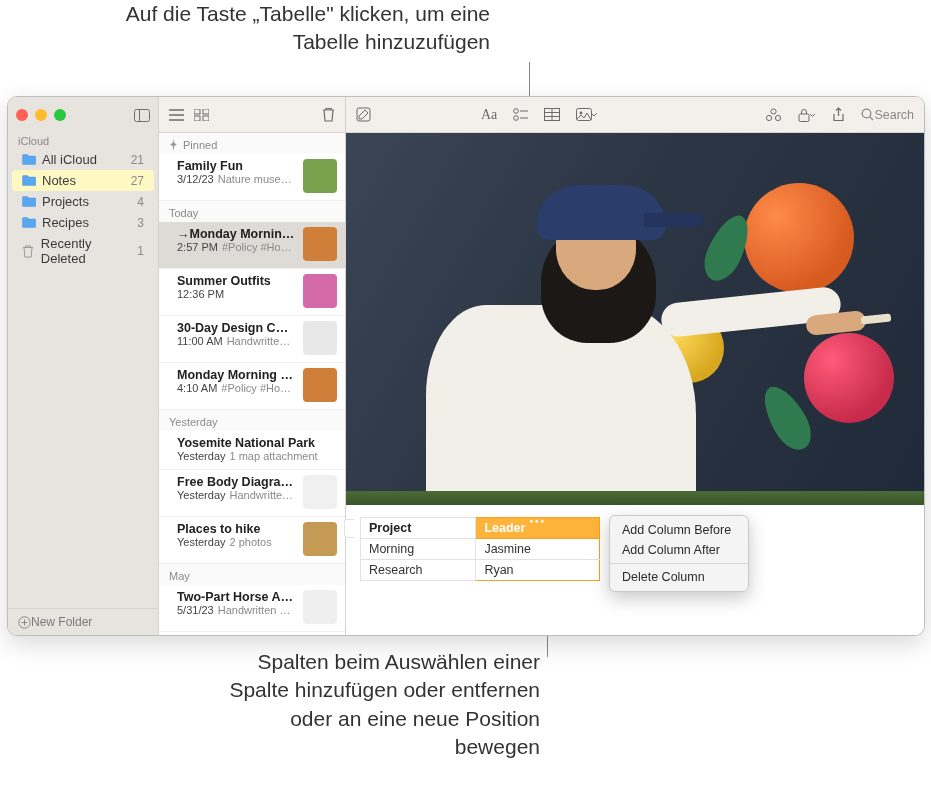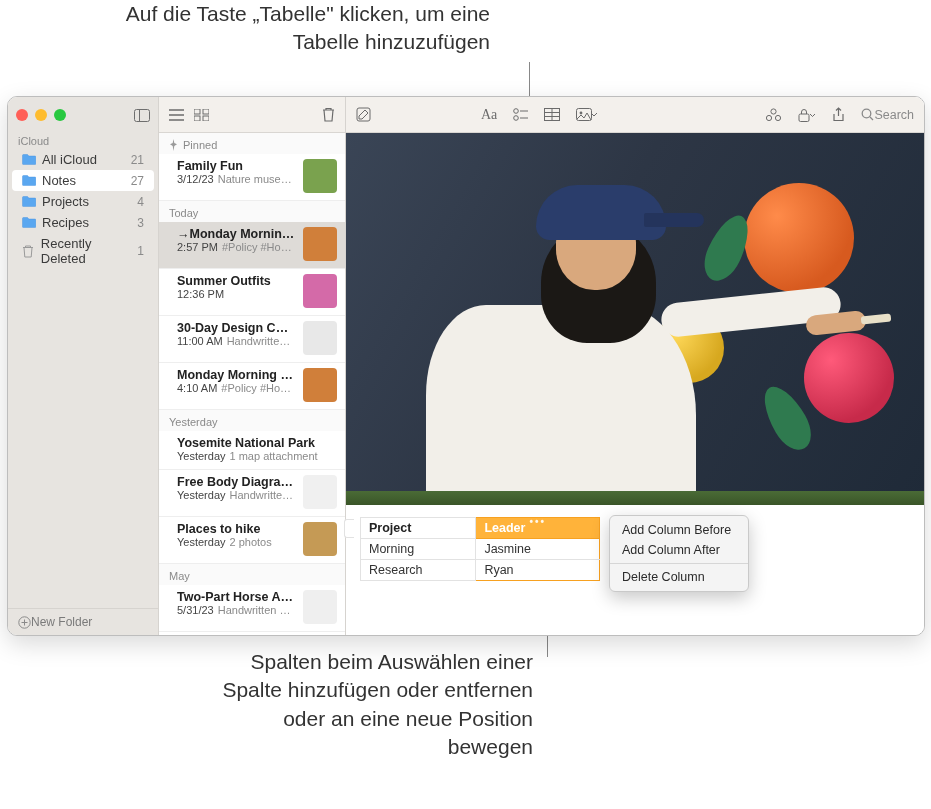--- a/index.html
+++ b/index.html
@@ -1,34 +1,34 @@
 <!DOCTYPE html>
 <html><head>
 <meta charset="utf-8">
 <style>
   * { box-sizing: border-box; margin: 0; padding: 0; }
   body { font-family: -apple-system, "Helvetica Neue", Arial, sans-serif; background: #fff; width: 931px; height: 809px; position: relative; font-size: 13px; color: #333; }
 
   .callout { position: absolute; text-align: right; font-size: 21px; color: #333; line-height: 1.35; }
   .callout-top { top: 0; left: 60px; width: 430px; }
-  .callout-bottom { top: 648px; left: 218px; width: 315px; }
+  .callout-bottom { top: 648px; left: 225px; width: 315px; }
   .leader-line { position: absolute; background: #888; }
 
   .window { position: absolute; top: 96px; left: 7px; width: 918px; height: 540px; display: flex; border: 1px solid #bdbdbd; border-radius: 10px; overflow: hidden; box-shadow: 0 8px 24px rgba(0,0,0,0.15); background:#fff; }
 
   
   .sidebar { width: 150px; background: #e7e4e0; display: flex; flex-direction: column; }
   .titlebar-left { height: 36px; display:flex; align-items:center; padding: 0 8px; gap:8px; }
   .traffic { display:flex; gap:7px; margin-right:auto; }
   .tldot { width:12px; height:12px; border-radius:50%; }
   .tldot.red{background:#ff5f57;} .tldot.yellow{background:#febc2e;} .tldot.green{background:#28c840;}
   .sb-icon { color:#6e6e6e; }
   .sb-section-label { font-size:11px; color:#8a8a8a; padding: 2px 10px 2px 10px; }
   .sb-item { display:flex; align-items:center; gap:6px; padding: 3px 10px; font-size:13px; color:#3b3b3b; border-radius:4px; margin: 0 4px; justify-content: space-between; }
-  .sb-item.selected { background:#ffffff; }
+  .sb-item.selected { background:#fef9c3; }
   .sb-item .folder-ic { color:#1f80e0; width:14px; text-align:center; }
   .sb-item .trash-ic { color:#9a9a9a; width:14px; text-align:center; }
   .sb-item .count { margin-left:auto; color:#8a8a8a; font-size:12px; }
   .sb-footer { margin-top:auto; padding:6px 10px; color:#7a7a7a; font-size:12px; display:flex; align-items:center; border-top:1px solid #d6d3cf; }
 
   
   .notelist { width: 188px; background:#fff; border-left:1px solid #d6d3cf; border-right:1px solid #d6d3cf; display:flex; flex-direction:column; overflow:hidden; }
   .toolbar { height:36px; display:flex; align-items:center; background:#f3f0ec; border-bottom:1px solid #d9d6d2; }
   .tb-group { display:flex; align-items:center; gap:10px; padding:0 10px; }
   .tb-sep { flex:1; }

